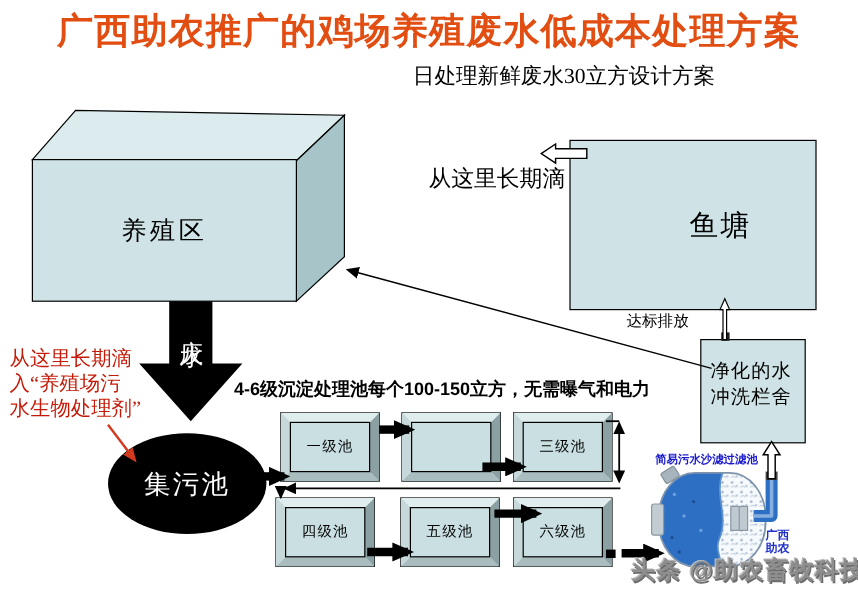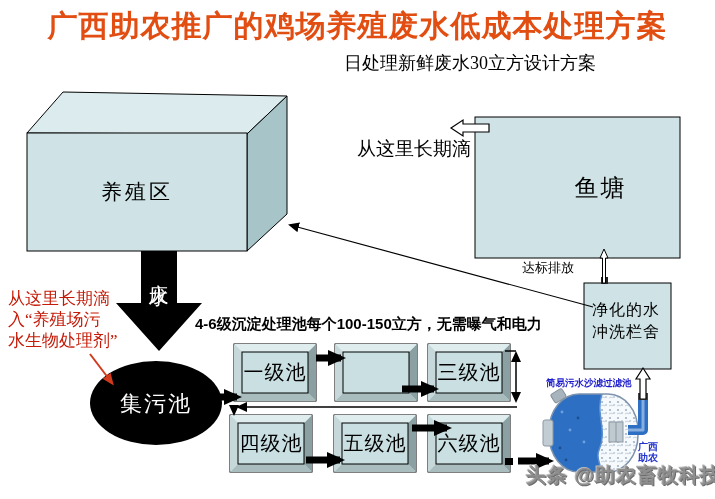--- a/index.html
+++ b/index.html
@@ -12,21 +12,21 @@
   .page-title{left:0;right:0;top:6px;text-align:center;font-size:30px;font-weight:bold;
               color:#e24d12;letter-spacing:1px;}
   .subtitle{left:344px;top:51px;font-size:18px;}
   .lbl-breeding{left:27px;top:133px;width:220px;height:118px;font-size:21px;letter-spacing:3px;}
   .lbl-waste{left:146px;top:268px;font-size:20px;color:#fff;writing-mode:vertical-rl;
              text-orientation:upright;letter-spacing:3px;}
   .lbl-collection{left:90px;top:383px;width:132px;height:41px;font-size:22px;color:#fff;letter-spacing:2px;}
   .note-dosing{left:8px;top:288px;font-size:17px;line-height:21px;color:#c41a07;}
   .note-process{left:195px;top:315px;font-size:15px;font-weight:bold;
                 font-family:"Liberation Sans","DejaVu Sans",sans-serif;}
-  .pool-label{width:82px;height:41px;font-size:20px;letter-spacing:1px;}
+  .pool-label{width:82px;height:41px;font-size:12px;letter-spacing:1px;}
   .lbl-fishpond{left:498px;top:117px;width:205px;height:141px;font-size:24px;letter-spacing:2px;}
   .lbl-irrigation{left:357px;top:136px;font-size:19px;}
   .lbl-discharge{left:522px;top:259px;font-size:13px;}
   .lbl-purified{left:592px;top:299px;font-size:16px;line-height:22px;letter-spacing:1px;}
   .lbl-filter{left:546px;top:377px;font-size:9.5px;font-weight:bold;color:#1a1acc;
               font-family:"Liberation Sans","DejaVu Sans",sans-serif;}
   .lbl-brand{left:638px;top:441px;font-size:10px;line-height:11px;font-weight:bold;color:#2233cc;
              font-family:Liberation Sans, sans-serif;z-index:2;}
   .watermark{left:526px;top:462px;font-size:20px;font-weight:bold;color:#8e8e8e;letter-spacing:1px;
              font-family:"Liberation Sans","DejaVu Sans",sans-serif;z-index:5;

